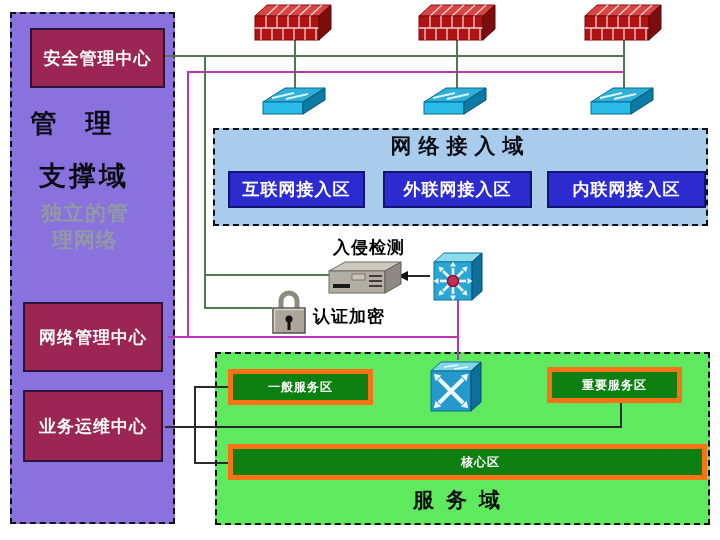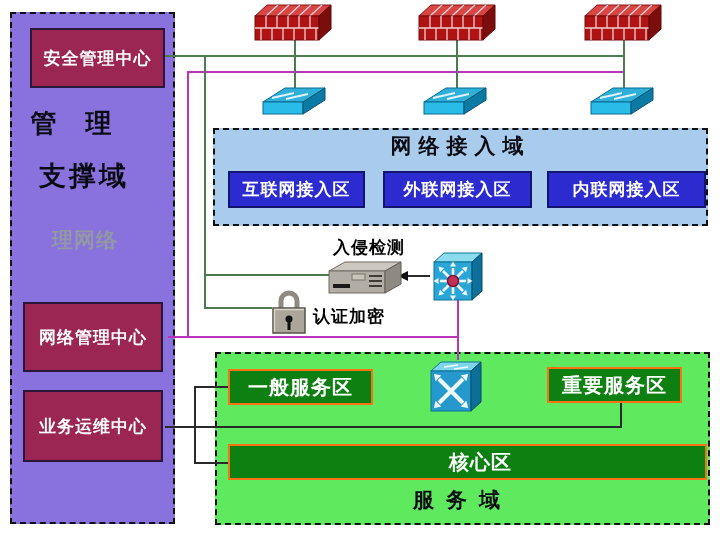--- a/index.html
+++ b/index.html
@@ -11,23 +11,23 @@
   .access-panel{left:213px;top:128px;width:495px;height:98px;background:#a9cbec;}
   .service-panel{left:215px;top:352px;width:495px;height:173px;background:#5fe95f;}
 
   
   .red-box{position:absolute;background:#9b2553;border:2px solid #2a1638;box-sizing:border-box;
            display:flex;align-items:center;justify-content:center;color:#fff;
            font-family:"DejaVu Serif",serif;font-weight:bold;font-size:17px;letter-spacing:1px;white-space:nowrap;}
   .blue-zone{position:absolute;background:#2b2bd0;border:2px solid #131370;box-sizing:border-box;
            display:flex;align-items:center;justify-content:center;color:#fff;
            font-family:"DejaVu Serif",serif;font-weight:bold;font-size:17px;letter-spacing:1px;white-space:nowrap;}
-  .green-zone{position:absolute;background:#0e8012;border:2px solid #f97316;box-sizing:border-box;
+  .green-zone{position:absolute;background:#0e8012;border:5px solid #f97316;box-sizing:border-box;
            display:flex;align-items:center;justify-content:center;color:#fff;
-           font-family:"DejaVu Serif",serif;font-weight:bold;font-size:20px;letter-spacing:1px;white-space:nowrap;}
+           font-family:"DejaVu Serif",serif;font-weight:bold;font-size:12px;letter-spacing:1px;white-space:nowrap;}
 
   
   .calli{position:absolute;color:#0b0b14;font-weight:bold;text-align:center;white-space:nowrap;}
   .mgmt-t1{left:16px;top:106px;width:120px;font-size:26px;letter-spacing:10px;}
   .mgmt-t2{left:14px;top:158px;width:140px;font-size:27px;letter-spacing:3px;}
   .mgmt-sub{position:absolute;color:#9298a4;font-weight:bold;text-align:center;width:150px;left:10px;font-size:21px;letter-spacing:1px;}
   .access-title{left:213px;top:132px;width:495px;font-size:21px;letter-spacing:7px;}
   .service-title{left:215px;top:486px;width:495px;font-size:21px;letter-spacing:12px;}
   .dev-label{position:absolute;color:#000;font-weight:bold;font-size:17px;letter-spacing:1px;white-space:nowrap;}
 
@@ -71,20 +71,21 @@
   <div class="ln blk-ln" style="left:620px;top:403px;width:2px;height:25px;"></div>
 
   <div class="ln blk-ln" style="left:407px;top:275px;width:23px;height:2px;"></div>
   <div class="arrow-left" style="left:398px;top:271px;"></div>
 
   <div class="red-box" style="left:30px;top:28px;width:135px;height:60px;">
     <span>安全管理中心</span>
   </div>
   <div class="calli mgmt-t1">管 理</div>
   <div class="calli mgmt-t2">支撑域</div>
+  <div class="mgmt-sub" style="top:199px;">独立的管</div>
   <div class="mgmt-sub" style="top:226px;">理网络</div>
   <div class="red-box" style="left:23px;top:302px;width:140px;height:70px;">
     <span>网络管理中心</span>
   </div>
   <div class="red-box" style="left:23px;top:390px;width:140px;height:72px;">
     <span>业务运维中心</span>
   </div>
 
   <svg class="icon" style="left:253px;top:2px;" width="80" height="40" viewBox="0 0 80 40">
     <polygon points="14,3 78,3 66,14 2,14" fill="#d84545" stroke="#8a0f0f"></polygon>

